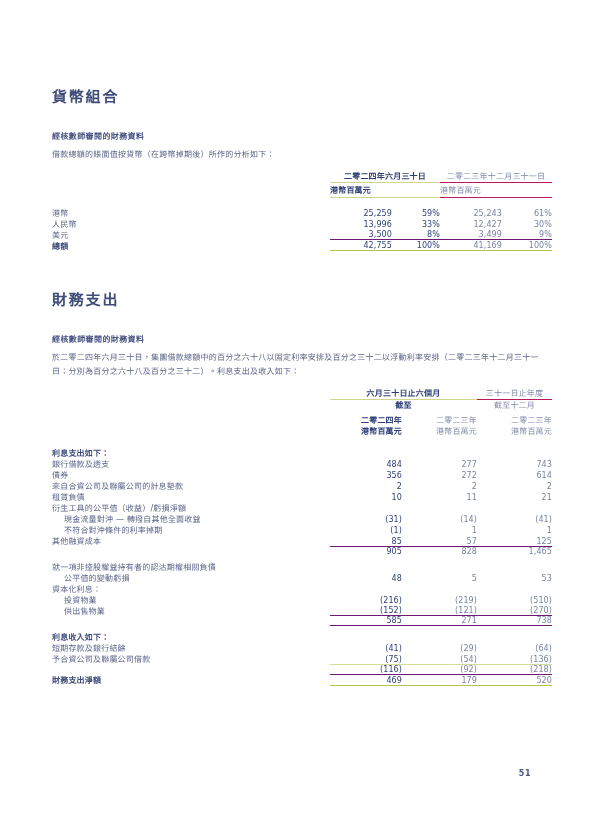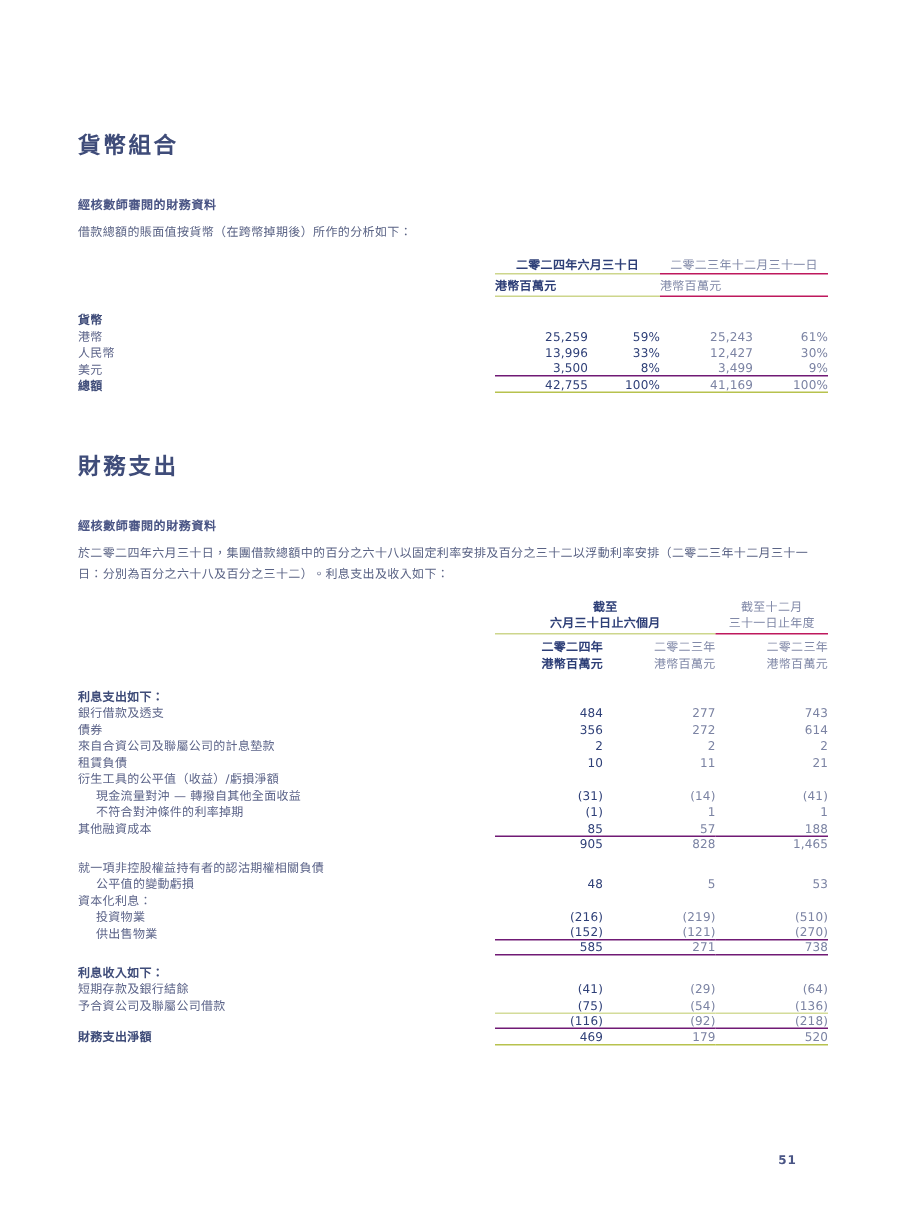--- a/index.html
+++ b/index.html
@@ -165,27 +165,20 @@
             <td class="hd hrule-lite"></td>
           </tr>
           <tr class="spacer-row">
             <td></td>
               <td></td>
               <td></td>
               <td></td>
               <td></td>
           </tr>
 
-          <tr>
-            <td class="lbl b">貨幣</td>
-            <td class="num"></td>
-              <td class="num"></td>
-              <td class="num"></td>
-              <td class="num"></td>
-          </tr>
 
           <tr>
             <td class="lbl">港幣</td>
             <td class="num cur">25,259</td>
             <td class="num cur">59%</td>
             <td class="num pri">25,243</td>
             <td class="num pri">61%</td>
           </tr>
           <tr>
             <td class="lbl">人民幣</td>
@@ -233,27 +226,27 @@
         <tbody>
           <tr class="spacer-row">
             <td></td>
               <td></td>
               <td></td>
               <td></td>
           </tr>
 
           <tr>
             <td></td>
+            <td class="hd cur ctr hrule" colspan="2">六月三十日止六個月</td>
+            <td class="hd pri ctr hrule-lite">三十一日止年度</td>
+          </tr>
+          <tr>
+            <td></td>
             <td class="hd cur ctr" colspan="2">截至</td>
             <td class="hd pri ctr">截至十二月</td>
-          </tr>
-          <tr>
-            <td></td>
-            <td class="hd cur ctr hrule" colspan="2">六月三十日止六個月</td>
-            <td class="hd pri ctr hrule-lite">三十一日止年度</td>
           </tr>
 
           <tr>
             <td></td>
             <td class="hd cur" style="padding-top:3px">二零二四年</td>
             <td class="hd pri" style="padding-top:3px">二零二三年</td>
             <td class="hd pri" style="padding-top:3px">二零二三年</td>
           </tr>
           <tr>
             <td></td>
@@ -314,21 +307,21 @@
           <tr>
             <td class="lbl ind1">不符合對沖條件的利率掉期</td>
             <td class="num cur">(1)</td>
             <td class="num pri">1</td>
             <td class="num pri">1</td>
           </tr>
           <tr>
             <td class="lbl">其他融資成本</td>
             <td class="num cur">85</td>
             <td class="num pri">57</td>
-            <td class="num pri">188</td>
+            <td class="num pri">125</td>
           </tr>
 
           <tr class="rule-top">
             <td class="lbl" style="border-top:none"></td>
             <td class="num cur">905</td>
             <td class="num pri">828</td>
             <td class="num pri">1,465</td>
           </tr>
 
           <tr class="spacer-sm">

